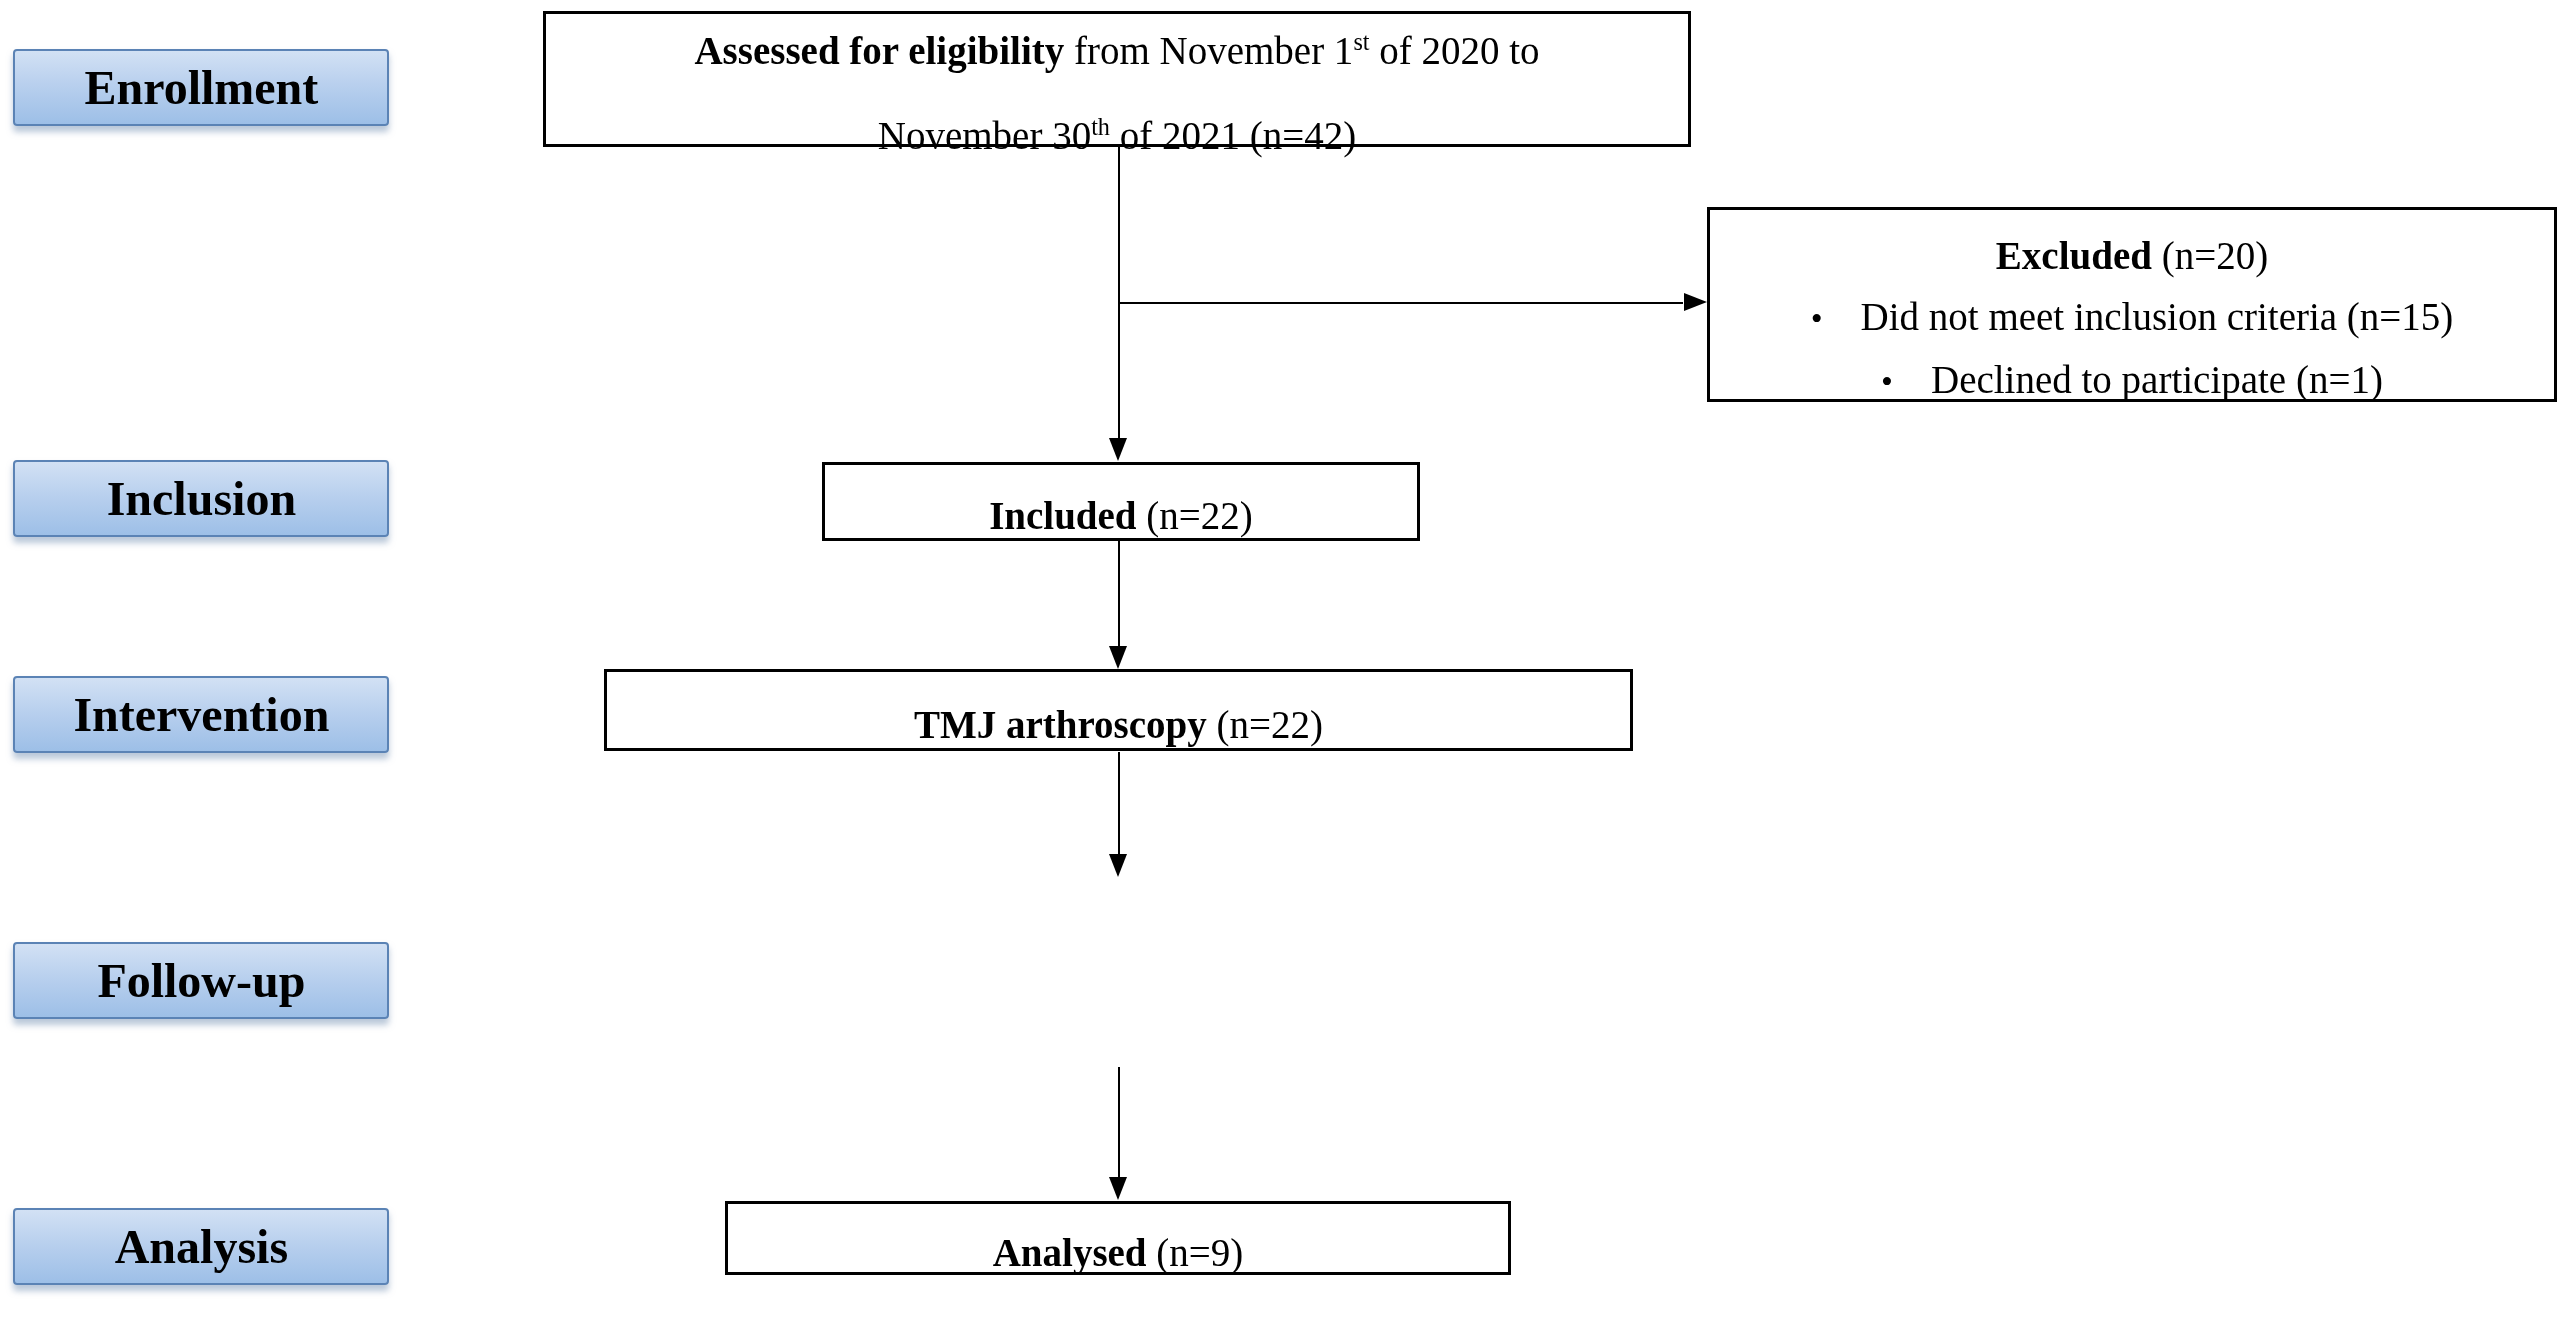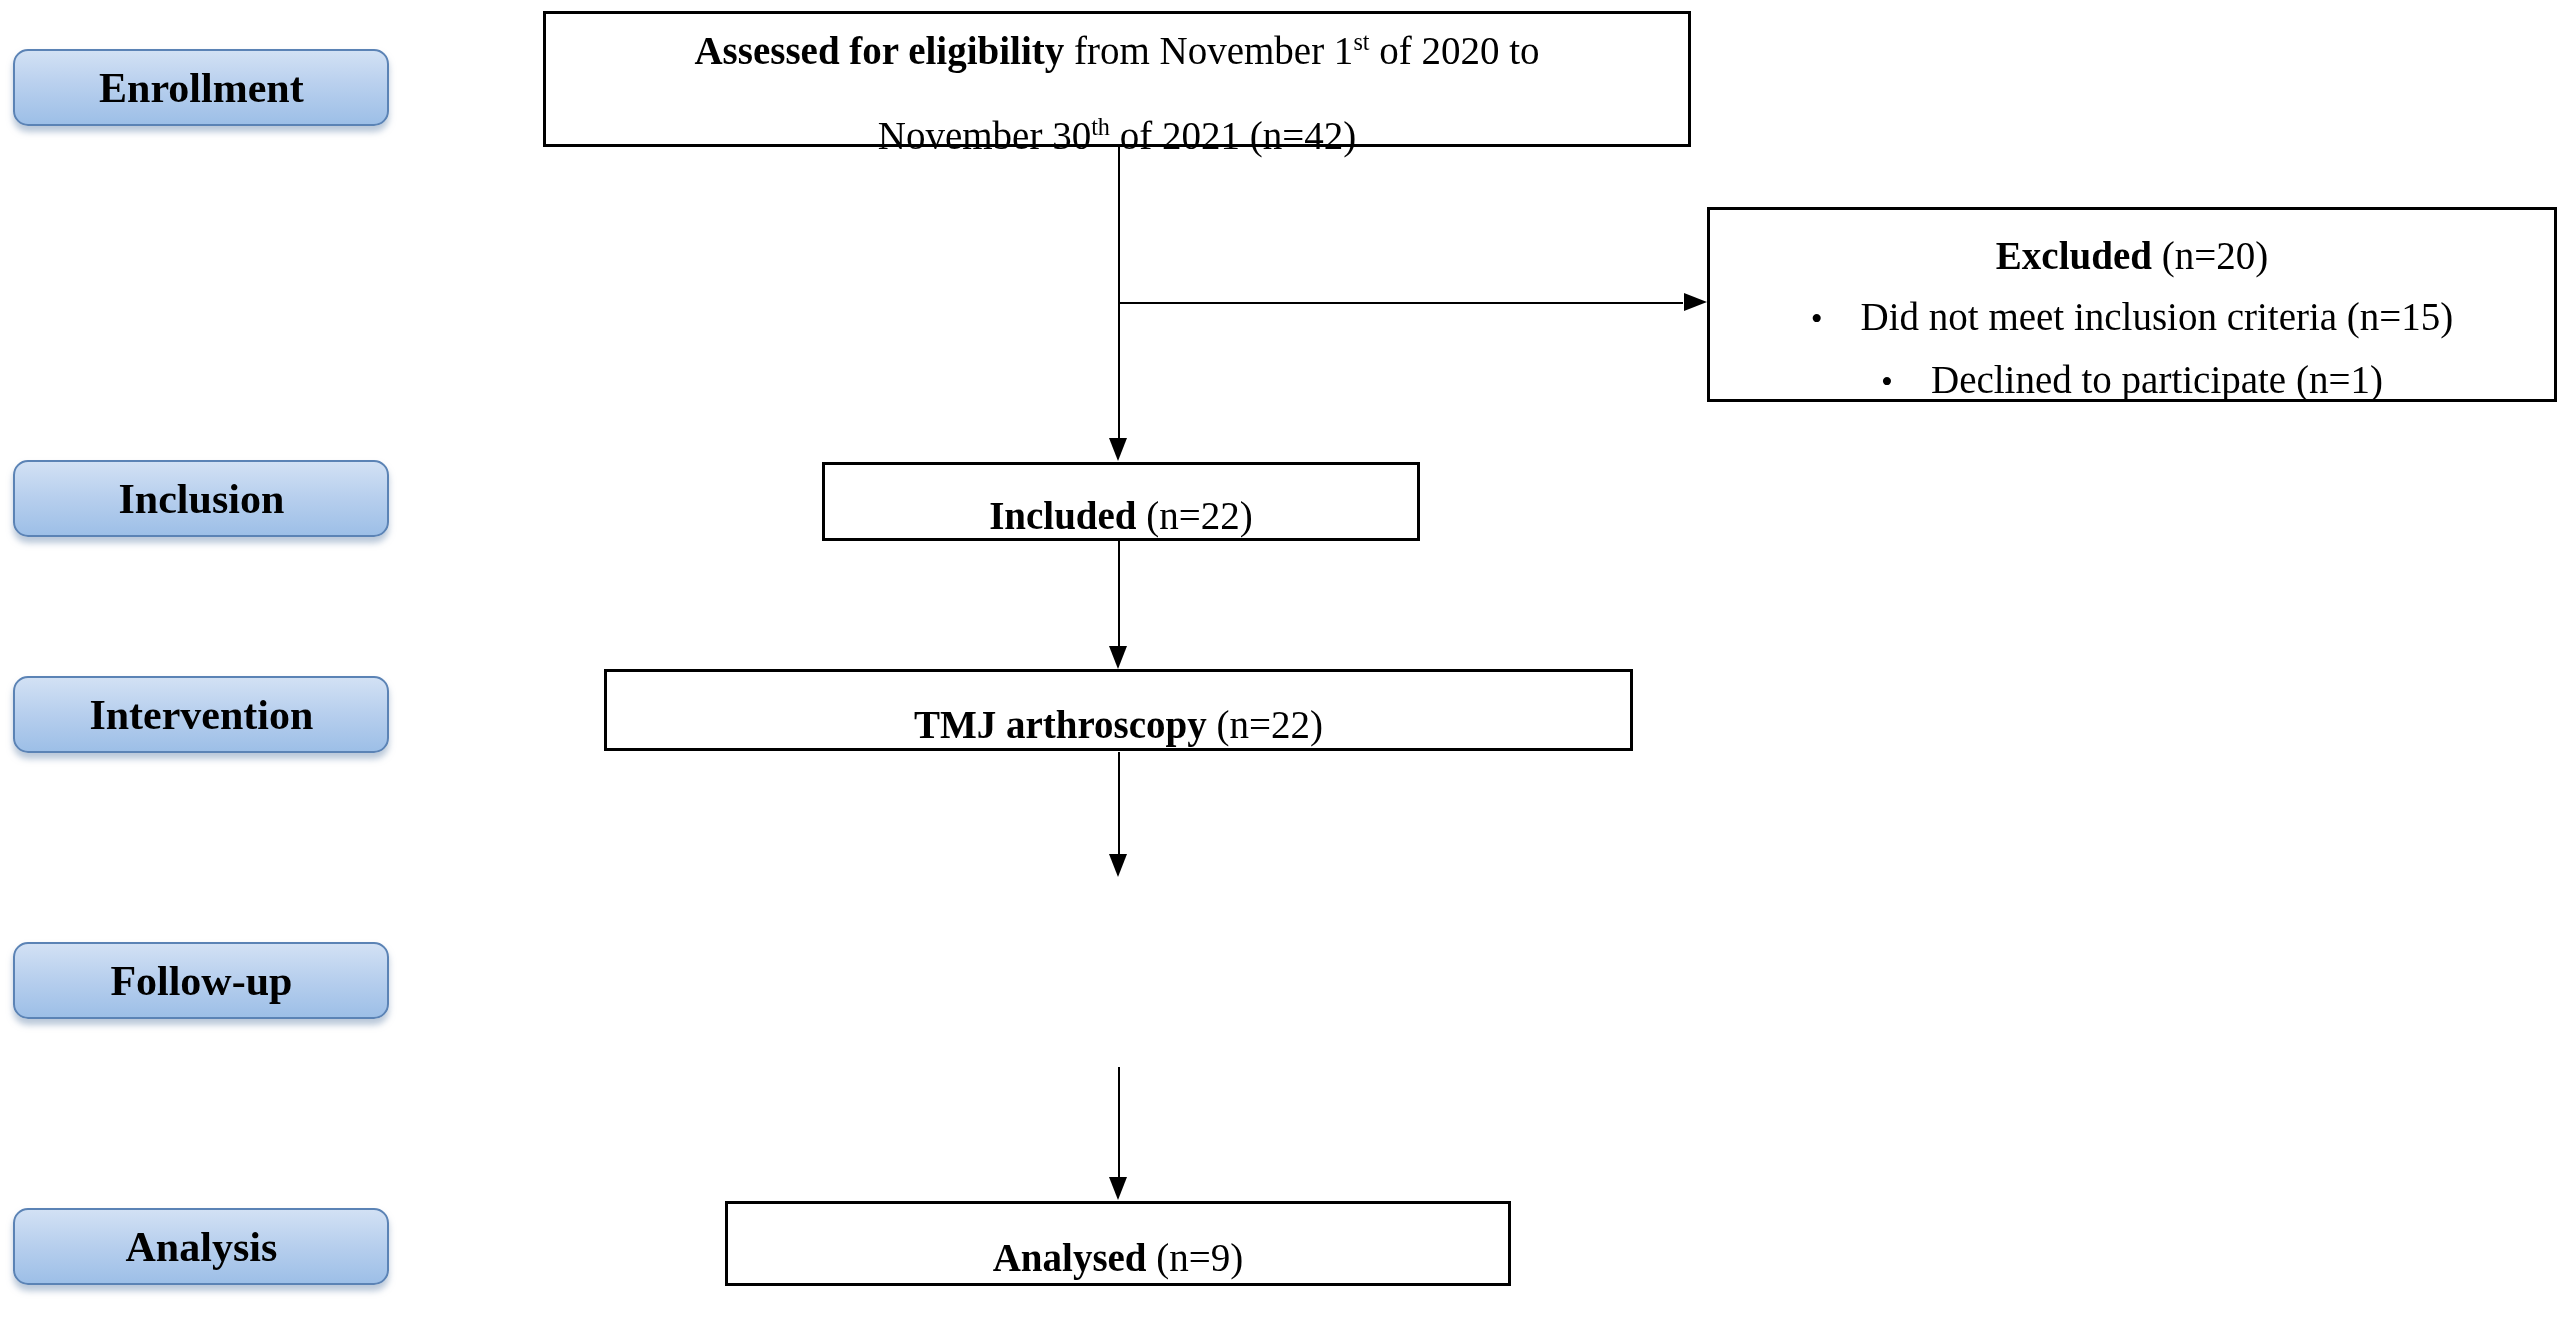--- a/index.html
+++ b/index.html
@@ -18,28 +18,28 @@
   }
 
   
   .stage-label {
     position: absolute;
     left: 13.4px;
     width: 376px;
     height: 77px;
     box-sizing: border-box;
     border: 2.7px solid #5b83b5;
-    border-radius: 15px;
+    border-radius: 4px;
     background: linear-gradient(180deg, #d2e1f4 0%, #b9d0ee 45%, #9dbfe7 100%);
     box-shadow: 0 5.4px 6.3px rgba(130, 155, 185, 0.55);
     display: flex;
     align-items: center;
     justify-content: center;
     font-weight: bold;
-    font-size: 42px;
+    font-size: 48px;
   }
 
   
   .flow-box {
     position: absolute;
     box-sizing: border-box;
     background: #ffffff;
     border: 3.6px solid #000000;
     display: flex;
     flex-direction: column;
@@ -139,21 +139,21 @@
     </div>
   </div>
 
   <div class="flow-box" id="box-tmj" style="left:604px; top:669px; width:1029px; height:82px;">
     <div class="line">
       <b>TMJ arthroscopy</b><span> (n=22)</span>
     </div>
   </div>
 
 
-  <div class="flow-box" id="box-analysed" style="left:725px; top:1201px; width:786px; height:85px;">
+  <div class="flow-box" id="box-analysed" style="left:725px; top:1201px; width:786px; height:74px;">
     <div class="line">
       <b>Analysed</b><span> (n=9)</span>
     </div>
   </div>
 
   <div class="vline" style="left:1118px; top:147px; height:293px;"></div>
   <div class="arrow-down" style="left:1109px; top:438px;"></div>
 
   <div class="hline" style="left:1118px; top:302px; width:565px;"></div>
   <div class="arrow-right" style="left:1684px; top:293px;"></div>

